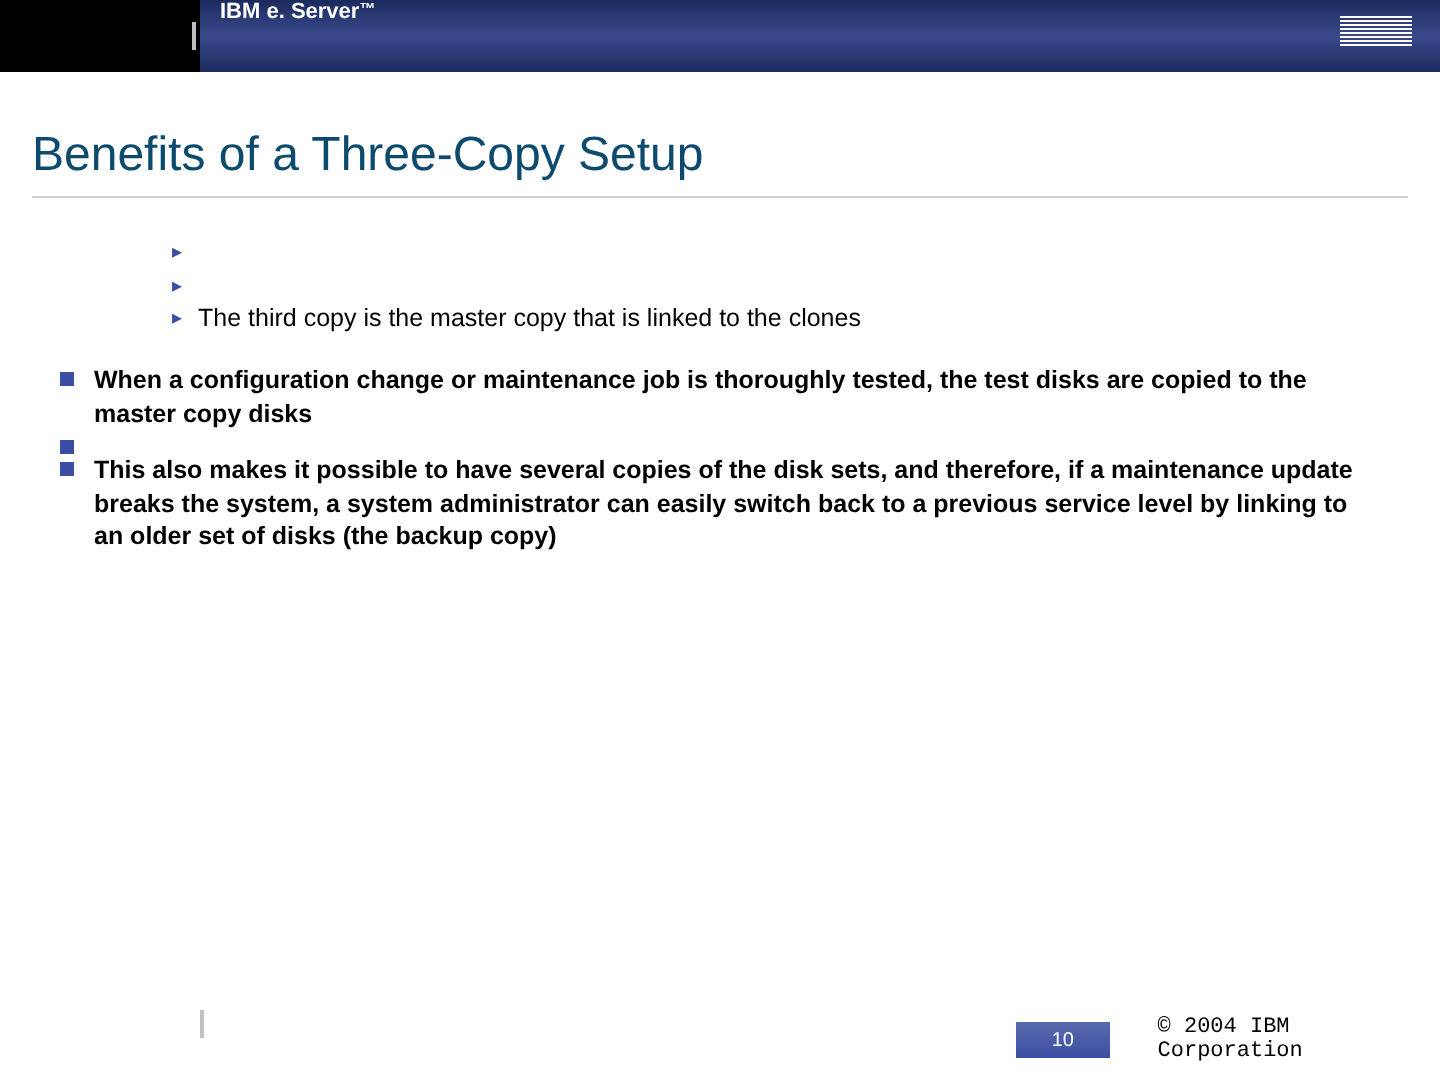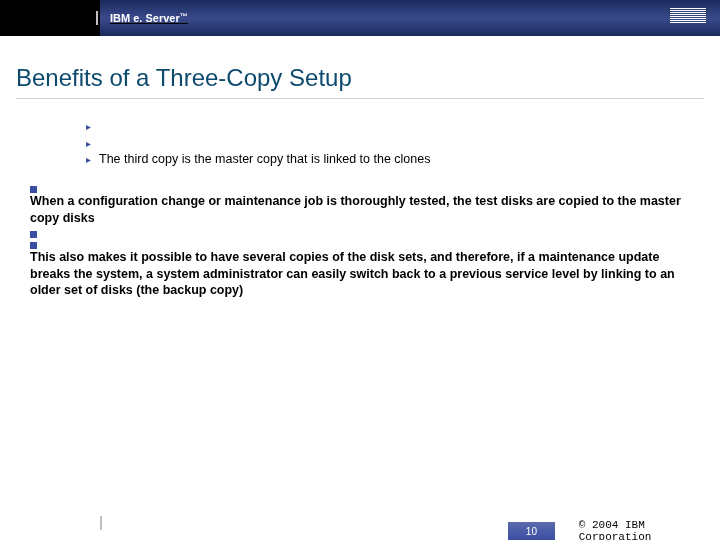--- a/index.html
+++ b/index.html
@@ -9,22 +9,21 @@
   font-family: Arial, Helvetica, sans-serif;
   background: #ffffff;
   position: relative;
   overflow: hidden;
 }
 .header {
   height: 36px;
   background: linear-gradient(180deg, #1a2a5c 0%, #3a4a8c 50%, #1a2a5c 100%);
   position: relative;
   display: flex;
-  align-items: center;
-  text-decoration: underline;
+  align-items: flex-start;
 }
 .header-left-bar {
   width: 100px;
   height: 36px;
   background: #000000;
   display: flex;
   align-items: center;
   justify-content: flex-end;
 }
 .header-tick {
@@ -107,24 +106,24 @@
   align-items: flex-start;
   margin-bottom: 1px;
 }
 .arrow {
   color: #3b4ea3;
   font-size: 10px;
   margin-right: 8px;
   margin-top: 2px;
   flex-shrink: 0;
 }
-.block2 .bullet-row { margin-bottom: 0; flex-direction: column; }
+.block2 .bullet-row { margin-bottom: 0; }
 .footer {
   position: absolute;
-  bottom: 0;
+  bottom: 11px;
   left: 0;
   width: 720px;
   height: 22px;
 }
 .footer-left {
   position: absolute;
   left: 100px;
   bottom: 10px;
   width: 2px;
   height: 14px;

